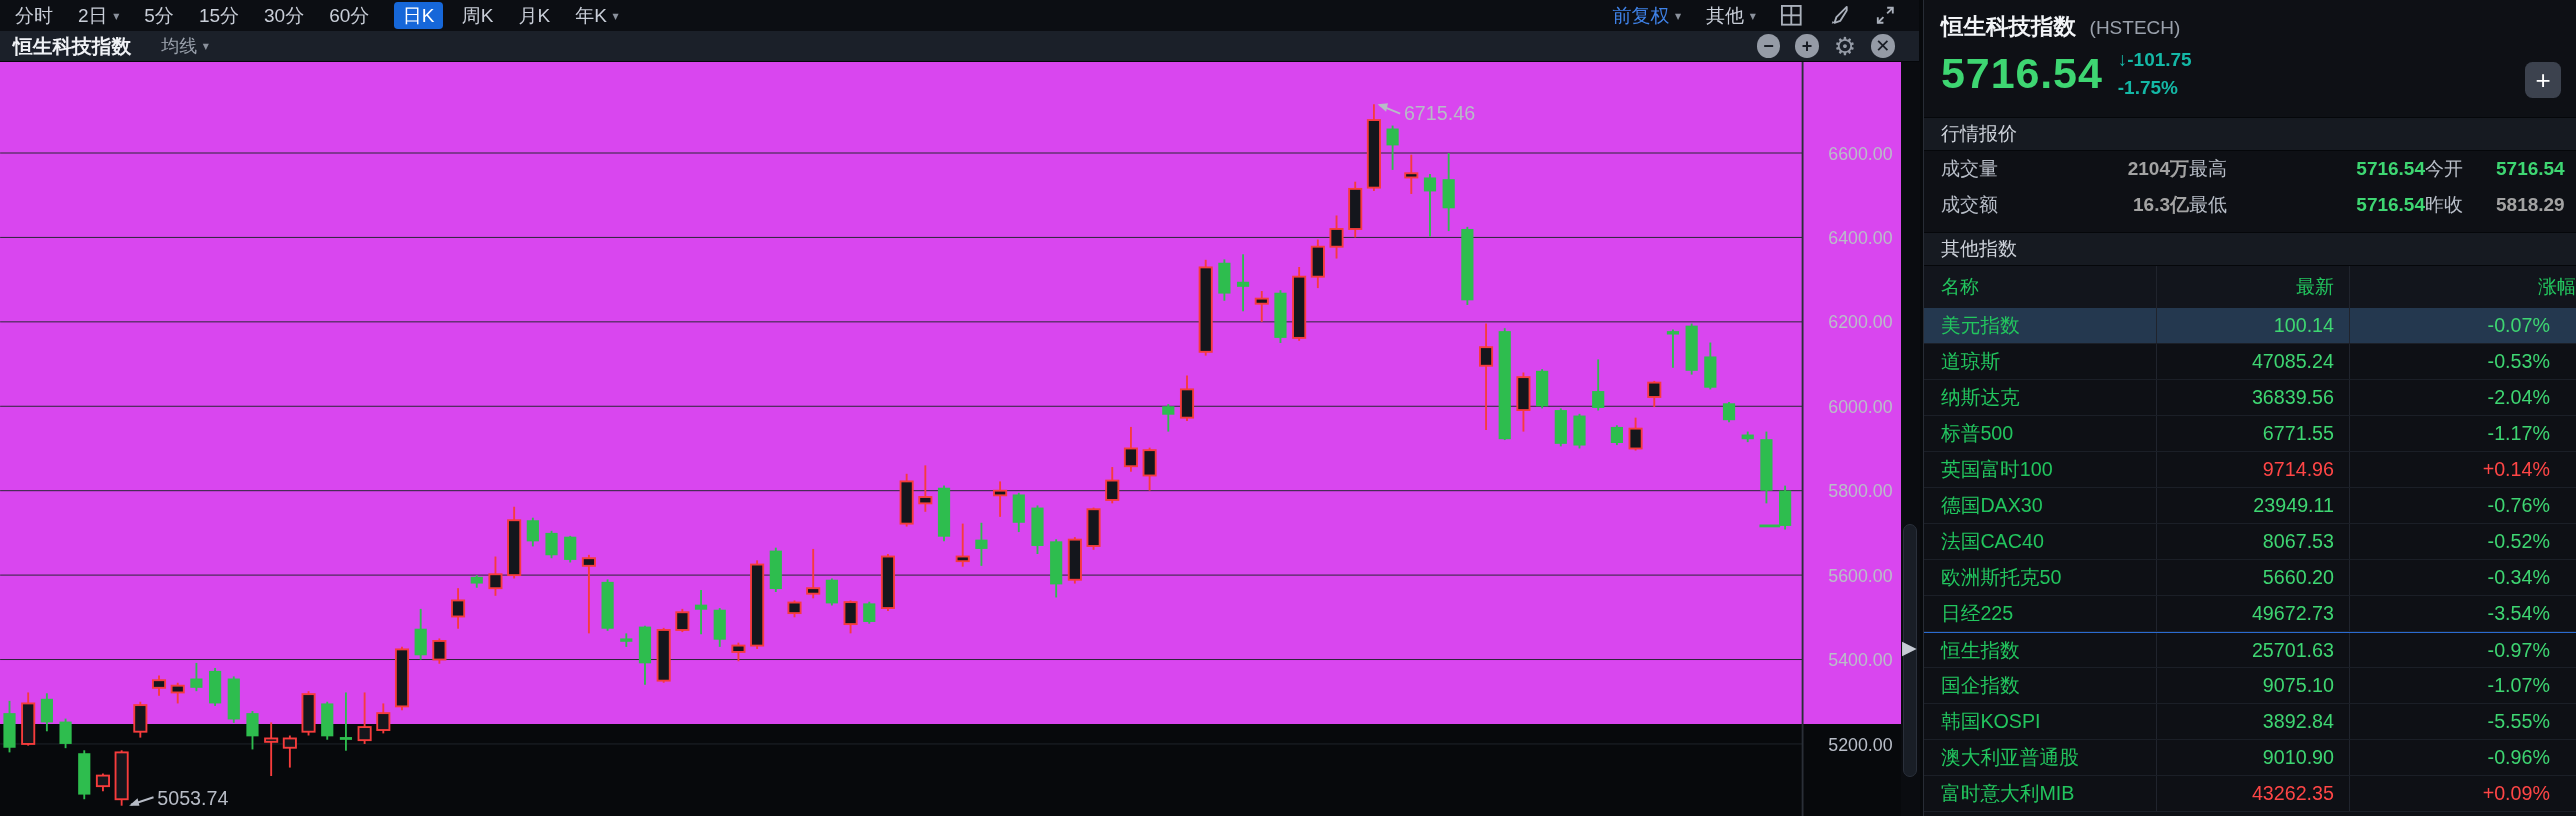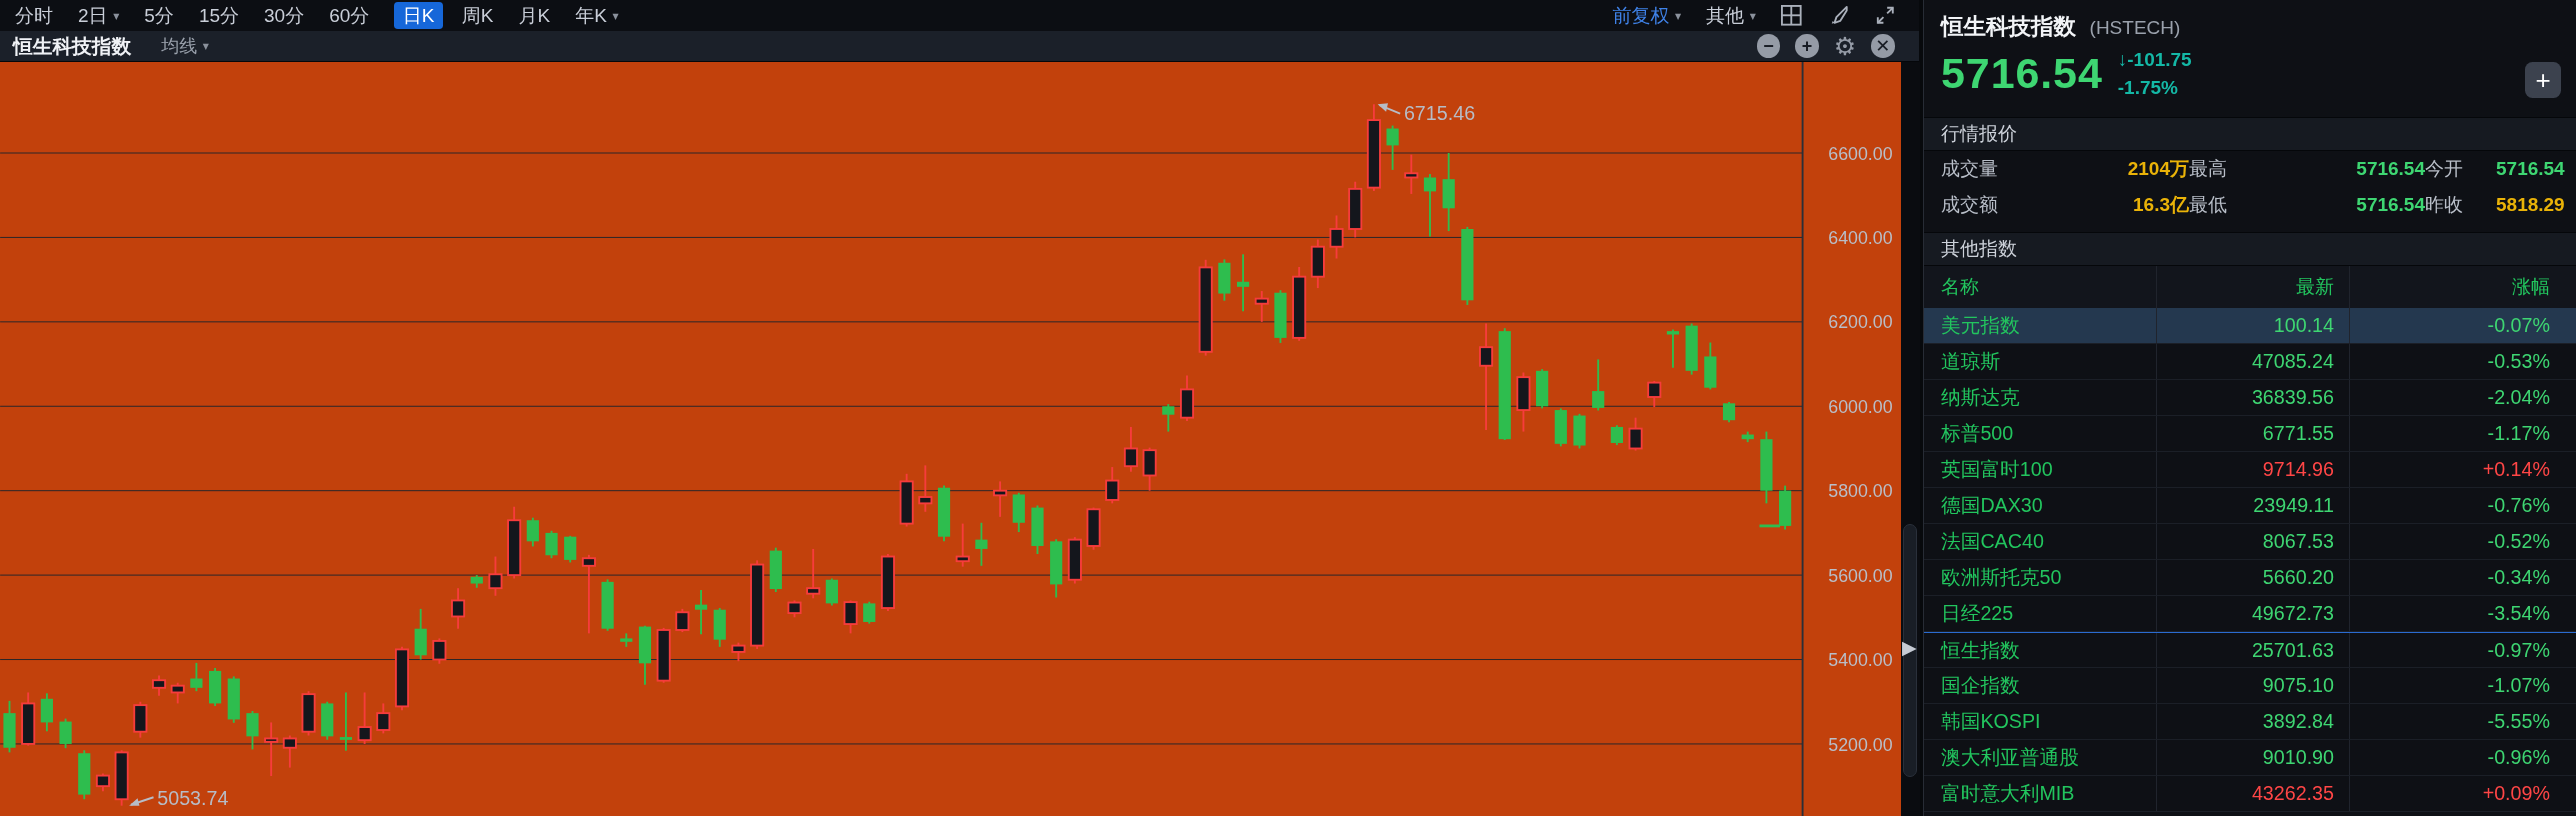--- a/index.html
+++ b/index.html
@@ -1,20 +1,20 @@
 <!DOCTYPE html>
 <html style="font-size:15px"><head>
 <meta charset="utf-8">
 <style>
   html,body{margin:0;padding:0;background:#07090c;}
   body{width:2576px;height:816px;position:relative;overflow:hidden;
        font-family:"Liberation Sans","DejaVu Sans",sans-serif;
        -webkit-font-smoothing:antialiased;}
   
-  .left-pane{position:absolute;left:0;top:0;width:1919px;height:816px;background:#c2410c;border-radius:0 9.4px 0 0;}
+  .left-pane{position:absolute;left:0;top:0;width:1919px;height:724px;background:#d946ef;border-radius:0 9.4px 0 0;}
   .tb1{position:absolute;left:0;top:0;width:1919px;height:31px;background:#0c0e13;
        display:flex;align-items:center;padding:0 22.5px 0 15px;box-sizing:border-box;font-size:19px;color:#c9ced8;}
   .tb1-item{display:flex;align-items:center;margin-right:25px;cursor:default;white-space:nowrap;}
   .tb1-item.sel{background:#1667d9;color:#fff;border-radius:3.8px;padding:0.9px 8.4px;margin-right:19px;}
   .caret{font-size:12.2px;color:#8b919c;margin-left:5.6px;}
   .tb1-right{margin-left:auto;display:flex;align-items:center;}
   .tb1-right .blue{color:#3f82e8;}
   .ticon{width:22.5px;height:22.5px;margin-left:24.4px;display:flex;align-items:center;justify-content:center;}
   .tb2{position:absolute;left:0;top:31px;width:1919px;height:31px;background:#1b2029;
        display:flex;align-items:center;padding:0 24.4px 0 13px;box-sizing:border-box;border-bottom:0.9px solid #05070a;}
@@ -38,25 +38,25 @@
   .p-price{font-size:43px;font-weight:bold;color:#3ed672;letter-spacing:0.9px;}
   .p-chg{margin-left:15px;font-size:19px;font-weight:bold;color:#14b8a6;line-height:1.45;}
   .p-plus{position:absolute;right:15px;top:62px;width:36px;height:36px;border-radius:7.5px;background:#3c424e;
           color:#fff;font-size:26px;display:flex;align-items:center;justify-content:center;line-height:1;}
   .sec-bar{height:32px;background:#161a21;border-top:0.9px solid #05070a;border-bottom:0.9px solid #05070a;
            display:flex;align-items:center;padding:0 17px;font-size:19px;color:#cdd2da;}
   .q-row{display:grid;grid-template-columns:90px 158px 71px 165px 71px auto;align-items:center;
          height:36px;padding:0 17px;font-size:19px;}
   .q-label{color:#b9bfc9;}
   .q-val{text-align:right;font-weight:bold;}
-  .q-white{color:#eab308;} .q-green{color:#3ed672;}
+  .q-white{color:#a3a3a3;} .q-green{color:#3ed672;}
   .spacer{height:9.4px;}
   .t-head{display:grid;grid-template-columns:233px 193px auto;height:42px;align-items:center;
           font-size:19px;color:#22c55e;background:#12151c;}
-  .t-head .c1{padding-left:17px;} .t-head .c2{text-align:right;padding-right:15px;} .t-head .c3{text-align:right;padding-right:26px;}
+  .t-head .c1{padding-left:17px;} .t-head .c2{text-align:right;padding-right:15px;} .t-head .c3{text-align:right;}
   .t-rows{overflow:hidden;height:507px;}
   .t-row{display:grid;grid-template-columns:233px 193px auto;height:36px;align-items:center;font-size:19.7px;
          border-bottom:0.9px solid #1b1f27;box-sizing:border-box;}
   .t-row .c1{padding-left:17px;color:#22c55e;white-space:nowrap;overflow:hidden;}
   .t-row .c2{text-align:right;padding-right:15px;}
   .t-row .c3{text-align:right;padding-right:26px;}
   .t-row.selected{background:#24384f;}
   .t-row.toplined{border-top:1.9px solid #2a6bd0;}
   .colline .c1,.colline .c2{border-right:0.9px solid #20242d;height:100%;display:flex;align-items:center;box-sizing:border-box;}
   .colline .c2{justify-content:flex-end;} .colline .c3{display:flex;align-items:center;justify-content:flex-end;height:100%;}

